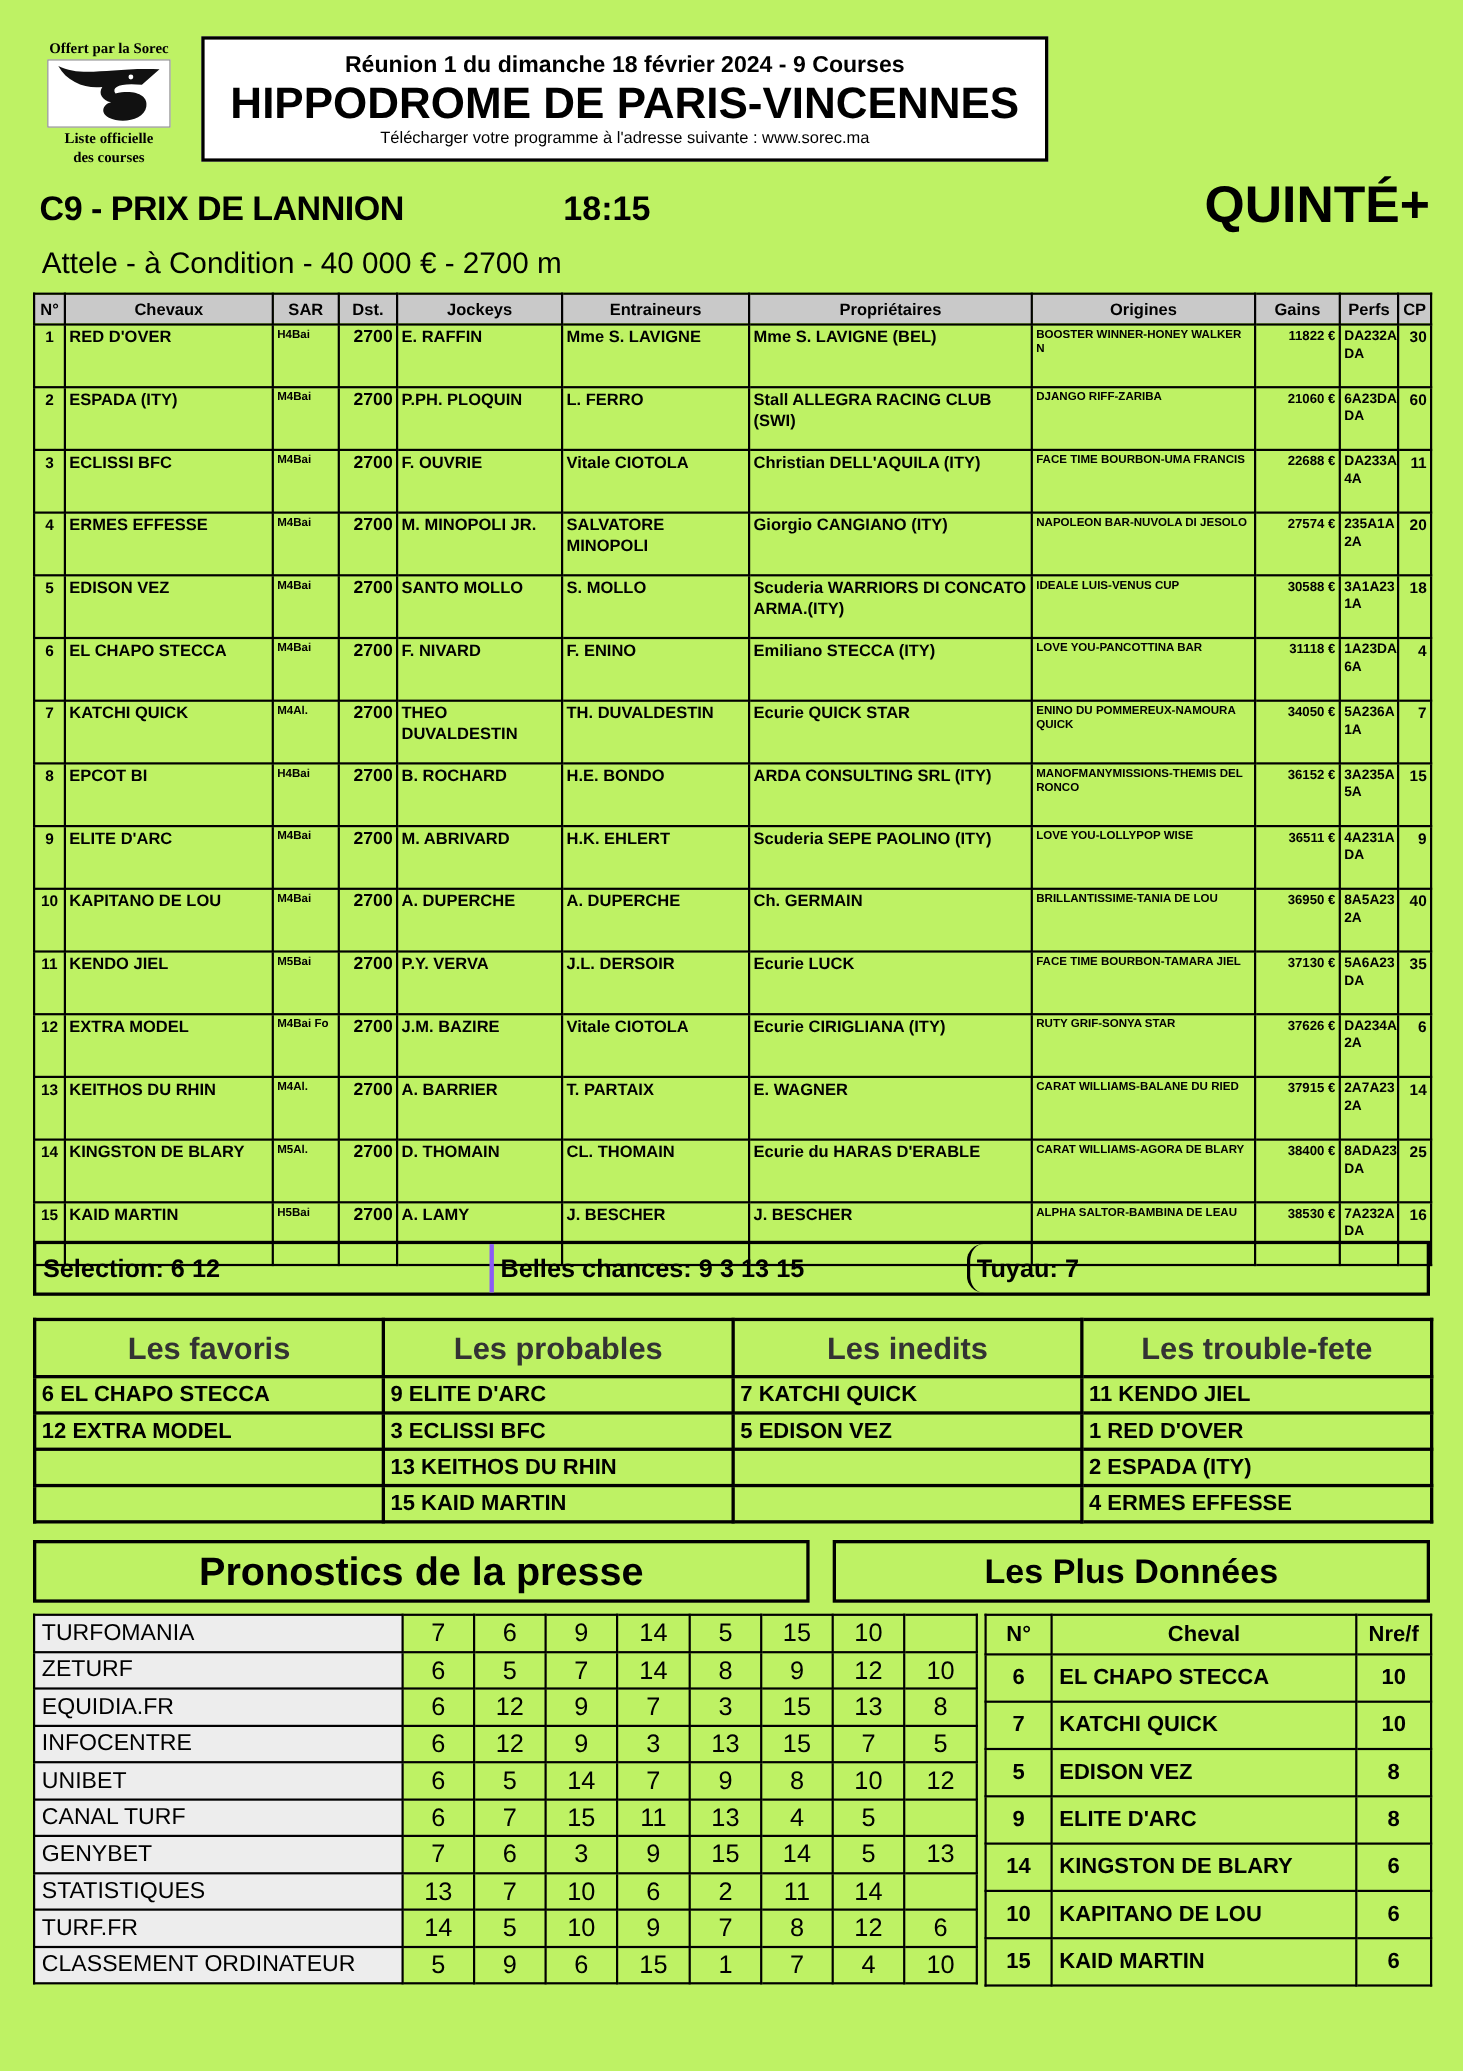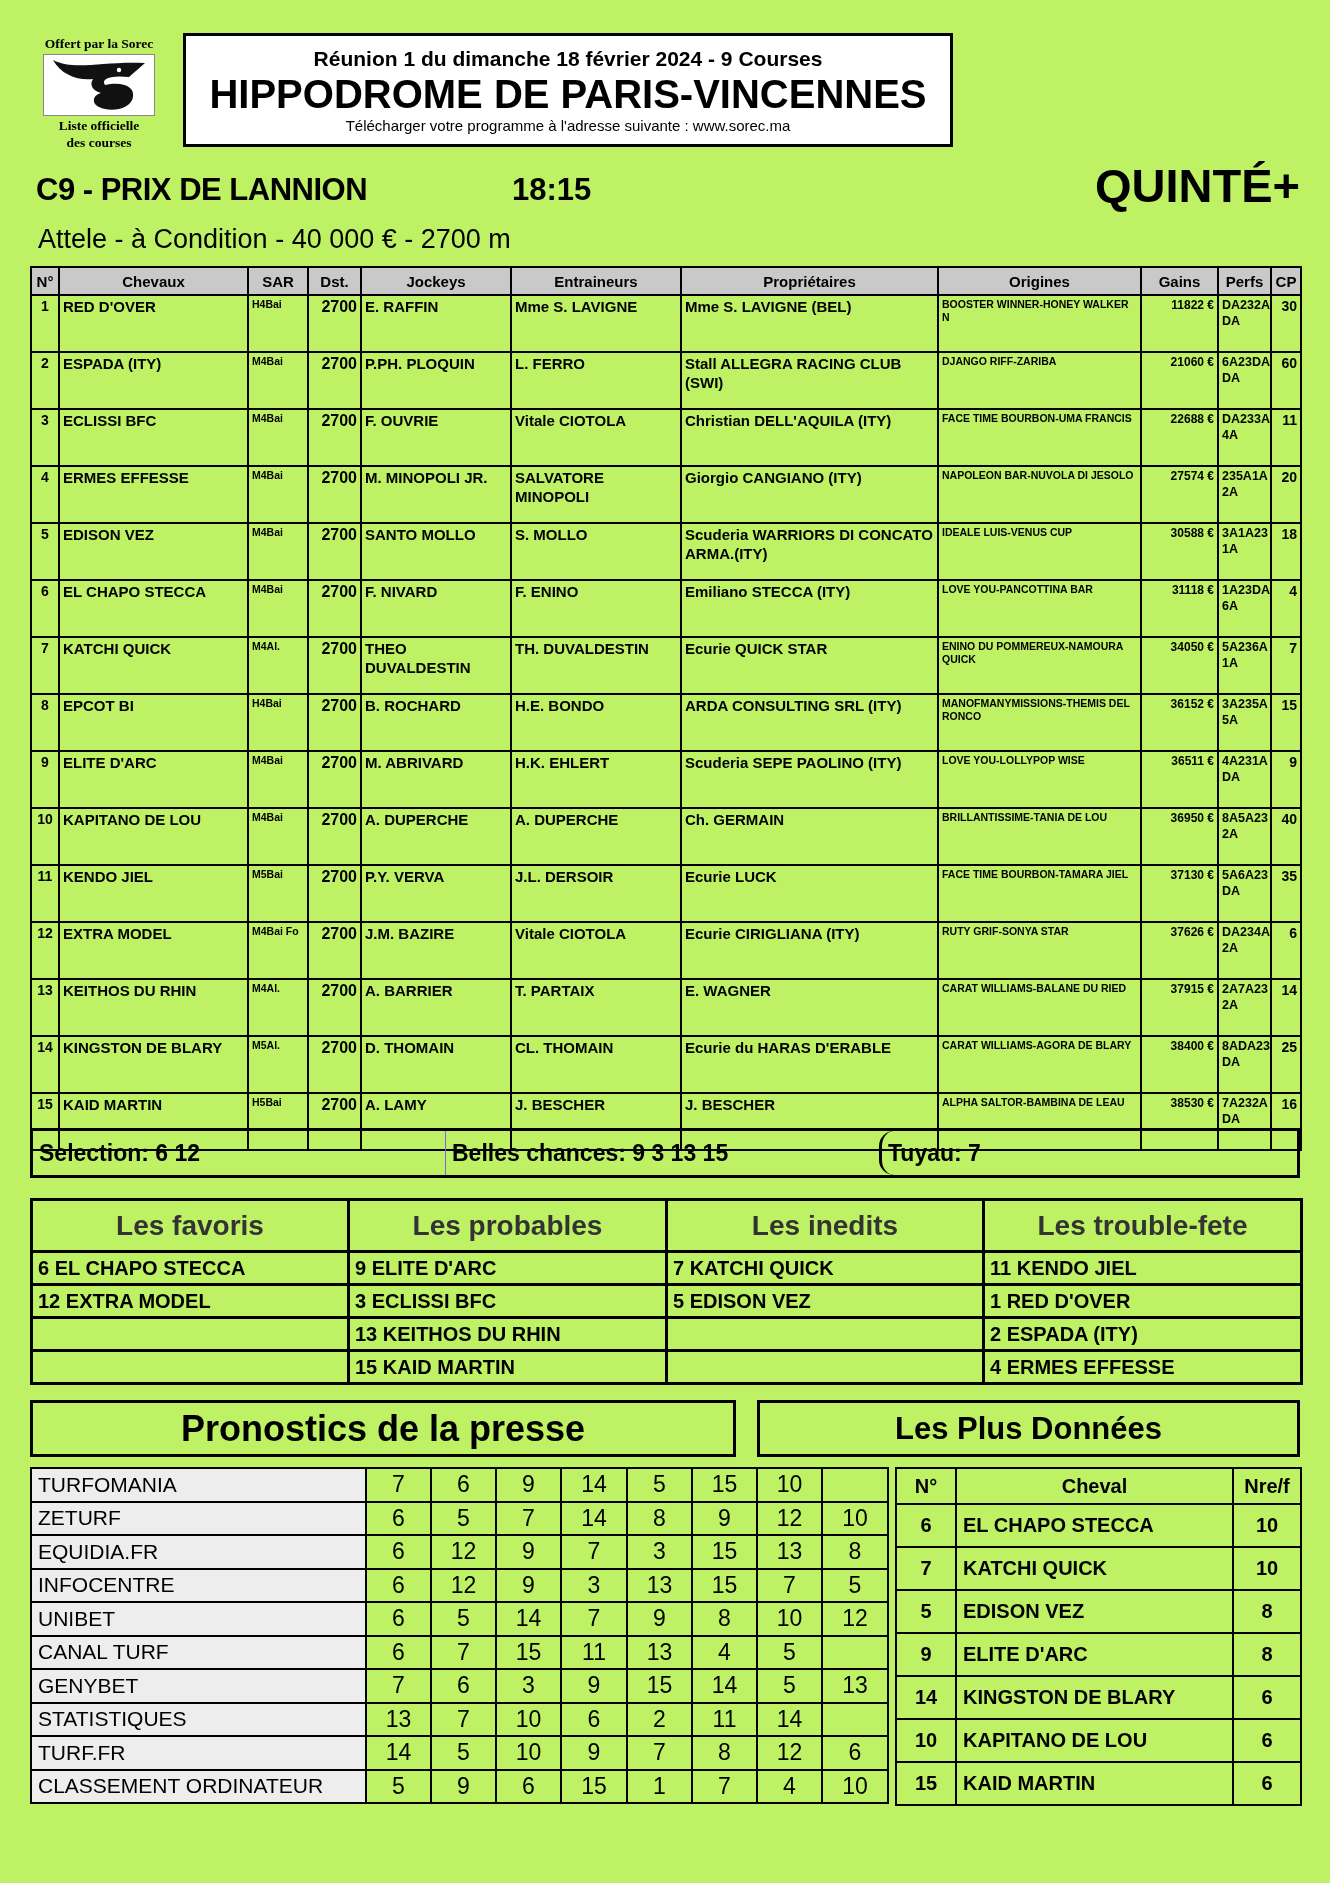--- a/index.html
+++ b/index.html
@@ -48,21 +48,21 @@
   .c-origins{ font-weight:bold; font-size:10.5px; line-height:1.2; }
   .c-gains  { font-weight:bold; font-size:12px; text-align:right; white-space:nowrap; }
   .c-perfs  { font-weight:bold; font-size:12.5px; line-height:1.25; }
   .c-cp     { font-weight:bold; font-size:14px; text-align:right; }
 
   
   .selection-bar { position:absolute; left:30px; top:1128px; width:1270px; height:50px;
                    border:3px solid #000; display:flex; }
   .sel-cell { font-size:23px; font-weight:bold; padding-left:6px; display:flex; align-items:center; }
   .s1 { width:412px; }
-  .s2 { width:434px; border-left:1px solid #8b5cf6; }
+  .s2 { width:434px; border-left:4px solid #8b5cf6; }
   .s3 { flex:1;      border-left:3px solid #000;border-radius:15px; }
 
   
   .picks { position:absolute; left:30px; top:1198px; width:1270px; }
   .picks th { border:3px solid #000; font-size:28px; font-weight:bold; color:#333;
               height:52px; text-align:center; vertical-align:middle; }
   .picks td { border:3px solid #000; font-size:20px; font-weight:bold; height:33px;
               padding:0 5px; vertical-align:middle; }
 
   

